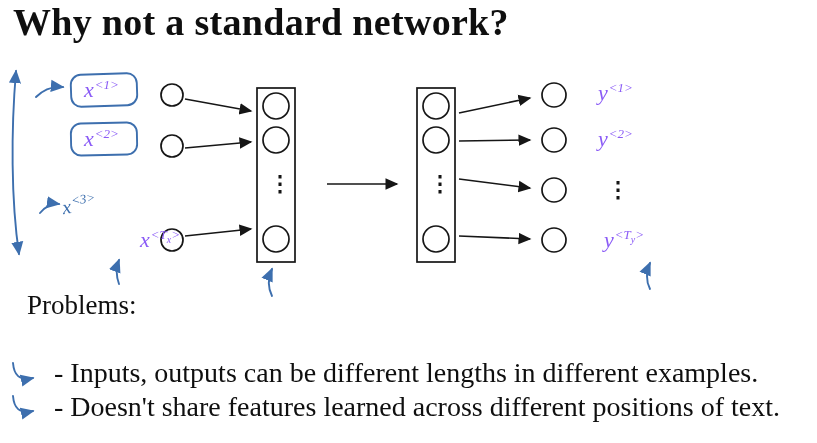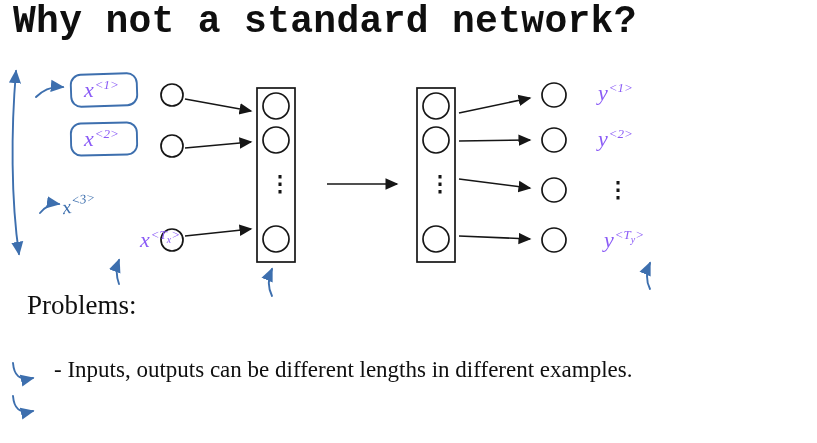--- a/index.html
+++ b/index.html
@@ -4,41 +4,41 @@
 <style>
   * { margin:0; padding:0; box-sizing:border-box; }
   html,body { background:#ffffff; }
   .slide {
     position:relative; width:817px; height:443px; background:#ffffff;
     overflow:hidden; font-family:"Liberation Serif", serif;
   }
   .title {
     position:absolute; left:13px; top:0px; z-index:2;
     font-size:38px; font-weight:700; color:#0f0f0f; letter-spacing:0.3px;
-    font-family:Liberation Mono, monospace;
+    font-family:Liberation Serif, serif;
   }
   svg.diagram { position:absolute; left:0; top:0; width:817px; height:443px; z-index:1; }
   .mlabel {
     position:absolute; z-index:2; font-style:italic; font-size:22px;
     color:#8b5cf6; white-space:nowrap; font-family:"Liberation Serif", serif;
   }
   .mlabel sup { font-size:13px; margin-left:1px; font-style:italic; }
   .sub-inner { font-size:10px; vertical-align:-0.4em; }
   .mlabel.hand { color:#3d6fae; transform:rotate(-9deg); font-size:20px; }
   .ellipsis {
     position:absolute; z-index:2; font-size:22px; font-weight:700;
     color:#141414; font-style:normal; line-height:1;
   }
   .problems-heading {
     position:absolute; left:27px; top:290px; z-index:2;
     font-size:27px; color:#0f0f0f;text-align:right;
   }
   .bullet {
     position:absolute; left:54px; z-index:2;
-    font-size:23px; color:#0f0f0f; white-space:nowrap;
+    font-size:28px; color:#0f0f0f; white-space:nowrap;
   }
 </style>
 </head>
 <body>
 
 <div class="slide">
 
   <h1 class="title">Why not a standard network?</h1>
 
   <svg class="diagram" viewBox="0 0 817 443">
@@ -125,14 +125,15 @@
   <span class="mlabel" style="left:598px; top:126px;text-align:center;">
     <span>y</span><sup>&lt;2&gt;</sup>
   </span>
 
   <span class="mlabel" style="left:596px; top:227px;margin-left:8px;">
     <span>y</span><sup><span>&lt;T</span><span class="sub-inner">y</span><span>&gt;</span></sup>
   </span>
 
   <div class="problems-heading">Problems:</div>
   <div class="bullet" style="top:357px;">- Inputs, outputs can be different lengths in different examples.</div>
+  <div class="bullet" style="top:391px;">- Doesn't share features learned across different positions of text.</div>
 
 </div>
 
 </body></html>

